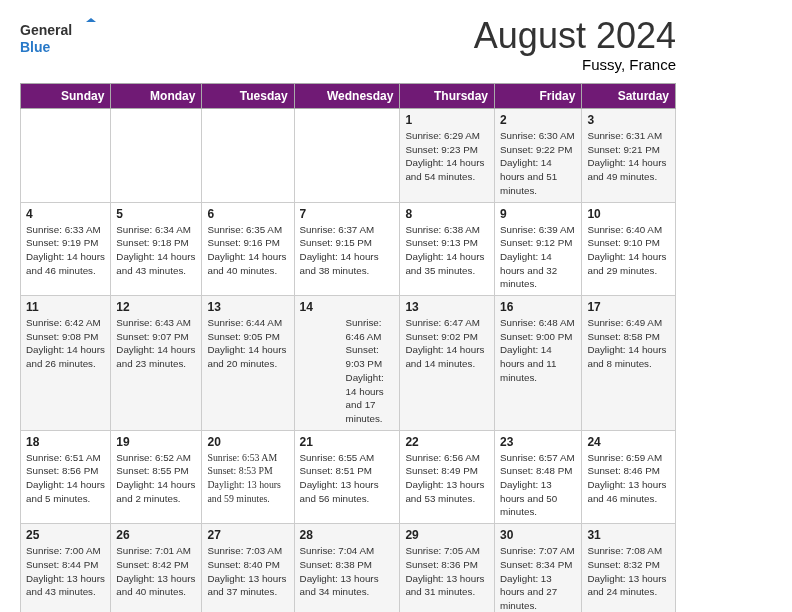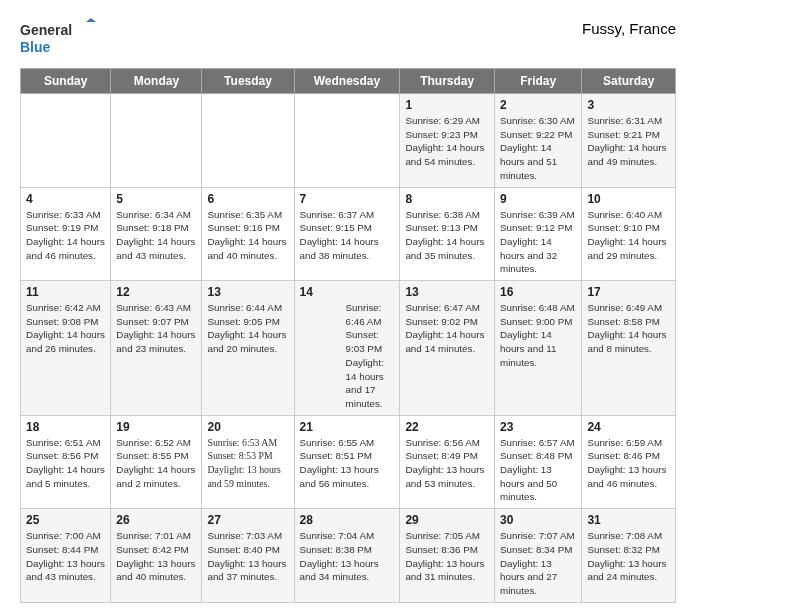--- a/index.html
+++ b/index.html
@@ -38,24 +38,24 @@
       font-size: 15px;
       color: #000000;
       margin-top: 2px;
     }
     table {
       width: 100%;
       border-collapse: collapse;
       font-size: 10.5px;
     }
     thead th {
-      background-color: #737373;
+      background-color: #701a75;
       color: #fff;
       padding: 5px 6px;
-      text-align: center;
+      text-align: right;
       font-weight: bold;
       font-size: 12px;
       border: 1px solid #aaa;
     }
     tbody td {
       border: 1px solid #ccc;
       vertical-align: top;
       padding: 4px 5px;
       width: 113px;
       min-height: 70px;
@@ -92,20 +92,21 @@
 <div class="page">
   <div class="header">
     <div class="logo">
   <svg width="80" height="40" viewBox="0 0 80 40">
     <text x="0" y="17" font-size="14" font-weight="bold" fill="#333" font-family="Arial">General</text>
     <text x="0" y="34" font-size="14" font-weight="bold" fill="#2879c8" font-family="Arial">Blue</text>
     <polygon points="66,4 76,4 71,0" fill="#2879c8"></polygon>
   </svg>
 </div>
     <div class="title-area">
+      <div class="month-title">August 2024</div>
       <div class="location">Fussy, France</div>
     </div>
   </div>
 
   <table>
     <thead>
       <tr>
         <th>Sunday</th>
         <th>Monday</th>
         <th>Tuesday</th>

